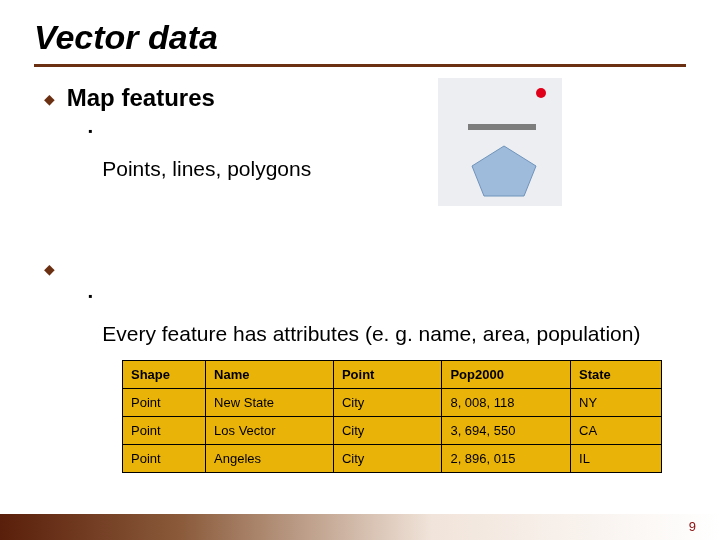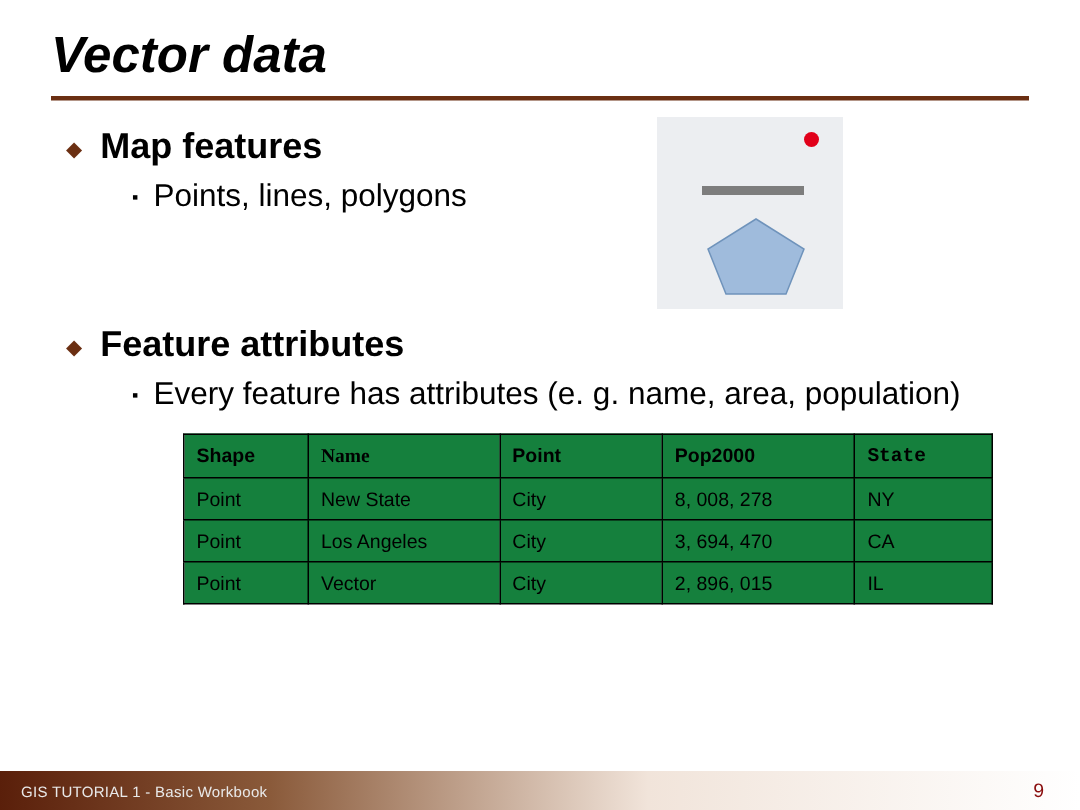--- a/index.html
+++ b/index.html
@@ -69,20 +69,21 @@
   }
   .lvl2 .bullet {
     font-size: 12px;
     margin-right: 10px;
     margin-top: 6px;
     flex: 0 0 auto;
   }
   .lvl2 .text {
     font-size: 21px;
     line-height: 1.25;
+    margin-top: 38px;
   }
   .gap {
     height: 60px;
   }
   .graphic {
     position: absolute;
     left: 438px;
     top: 78px;
     width: 124px;
     height: 128px;
@@ -115,31 +116,31 @@
     margin-left: 78px;
     margin-top: 12px;
     width: 540px;
   }
   table.data th, table.data td {
     border: 1px solid #000;
     padding: 6px 8px;
     font-size: 13px;
     text-align: left;
     vertical-align: middle;
-    background: #15803d;
+    background: #eab308;
     margin-left: 39px;
   }
   table.data th {
     font-weight: bold;
   }
   .col-shape { width: 70px; }
-  .col-name  { width: 120px; font-family: Liberation Serif, serif; }
+  .col-name  { width: 120px; }
   .col-class { width: 100px; }
   .col-pop   { width: 120px; }
-  .col-state { width: 80px; font-family: Liberation Mono, monospace; }
+  .col-state { width: 80px; }
   .footer-bar {
     position: absolute;
     left: 0;
     bottom: 0;
     width: 720px;
     height: 26px;
     background: linear-gradient(to right, #5a1f0a 0%, #8a5a3a 25%, #f1e4da 60%, #ffffff 100%);
   }
   .footer-text {
     position: absolute;
@@ -181,59 +182,57 @@
     </div>
     <div class="lvl2">
       <span class="bullet">▪</span>
       <span class="text">Points, lines, polygons</span>
     </div>
 
     <div class="gap"></div>
 
     <div class="lvl1">
       <span class="bullet">◆</span>
-      <span class="text">Feature attributes</span>
     </div>
     <div class="lvl2">
       <span class="bullet">▪</span>
       <span class="text">Every feature has attributes (e. g. name, area, population)</span>
     </div>
 
     <table class="data">
       <tbody>
           <tr>
         <th class="col-shape">Shape</th>
         <th class="col-name">Name</th>
         <th class="col-class">Point</th>
         <th class="col-pop">Pop2000</th>
         <th class="col-state">State</th>
       </tr>
       <tr>
         <td>Point</td>
         <td>New State</td>
         <td>City</td>
-        <td>8, 008, 278</td>
+        <td>8, 008, 118</td>
         <td>NY</td>
       </tr>
       <tr>
         <td>Point</td>
-        <td>Los Angeles</td>
+        <td>Los Vector</td>
         <td>City</td>
-        <td>3, 694, 470</td>
+        <td>3, 694, 550</td>
         <td>CA</td>
       </tr>
       <tr>
         <td>Point</td>
-        <td>Vector</td>
+        <td>Angeles</td>
         <td>City</td>
         <td>2, 896, 015</td>
         <td>IL</td>
       </tr>
     </tbody>
       </table>
 
   </div>
 
   <div class="footer-bar"></div>
-  <div class="footer-text">GIS TUTORIAL 1 - Basic Workbook</div>
   <div class="page-num">9</div>
 
 </div>
 
 </body></html>

